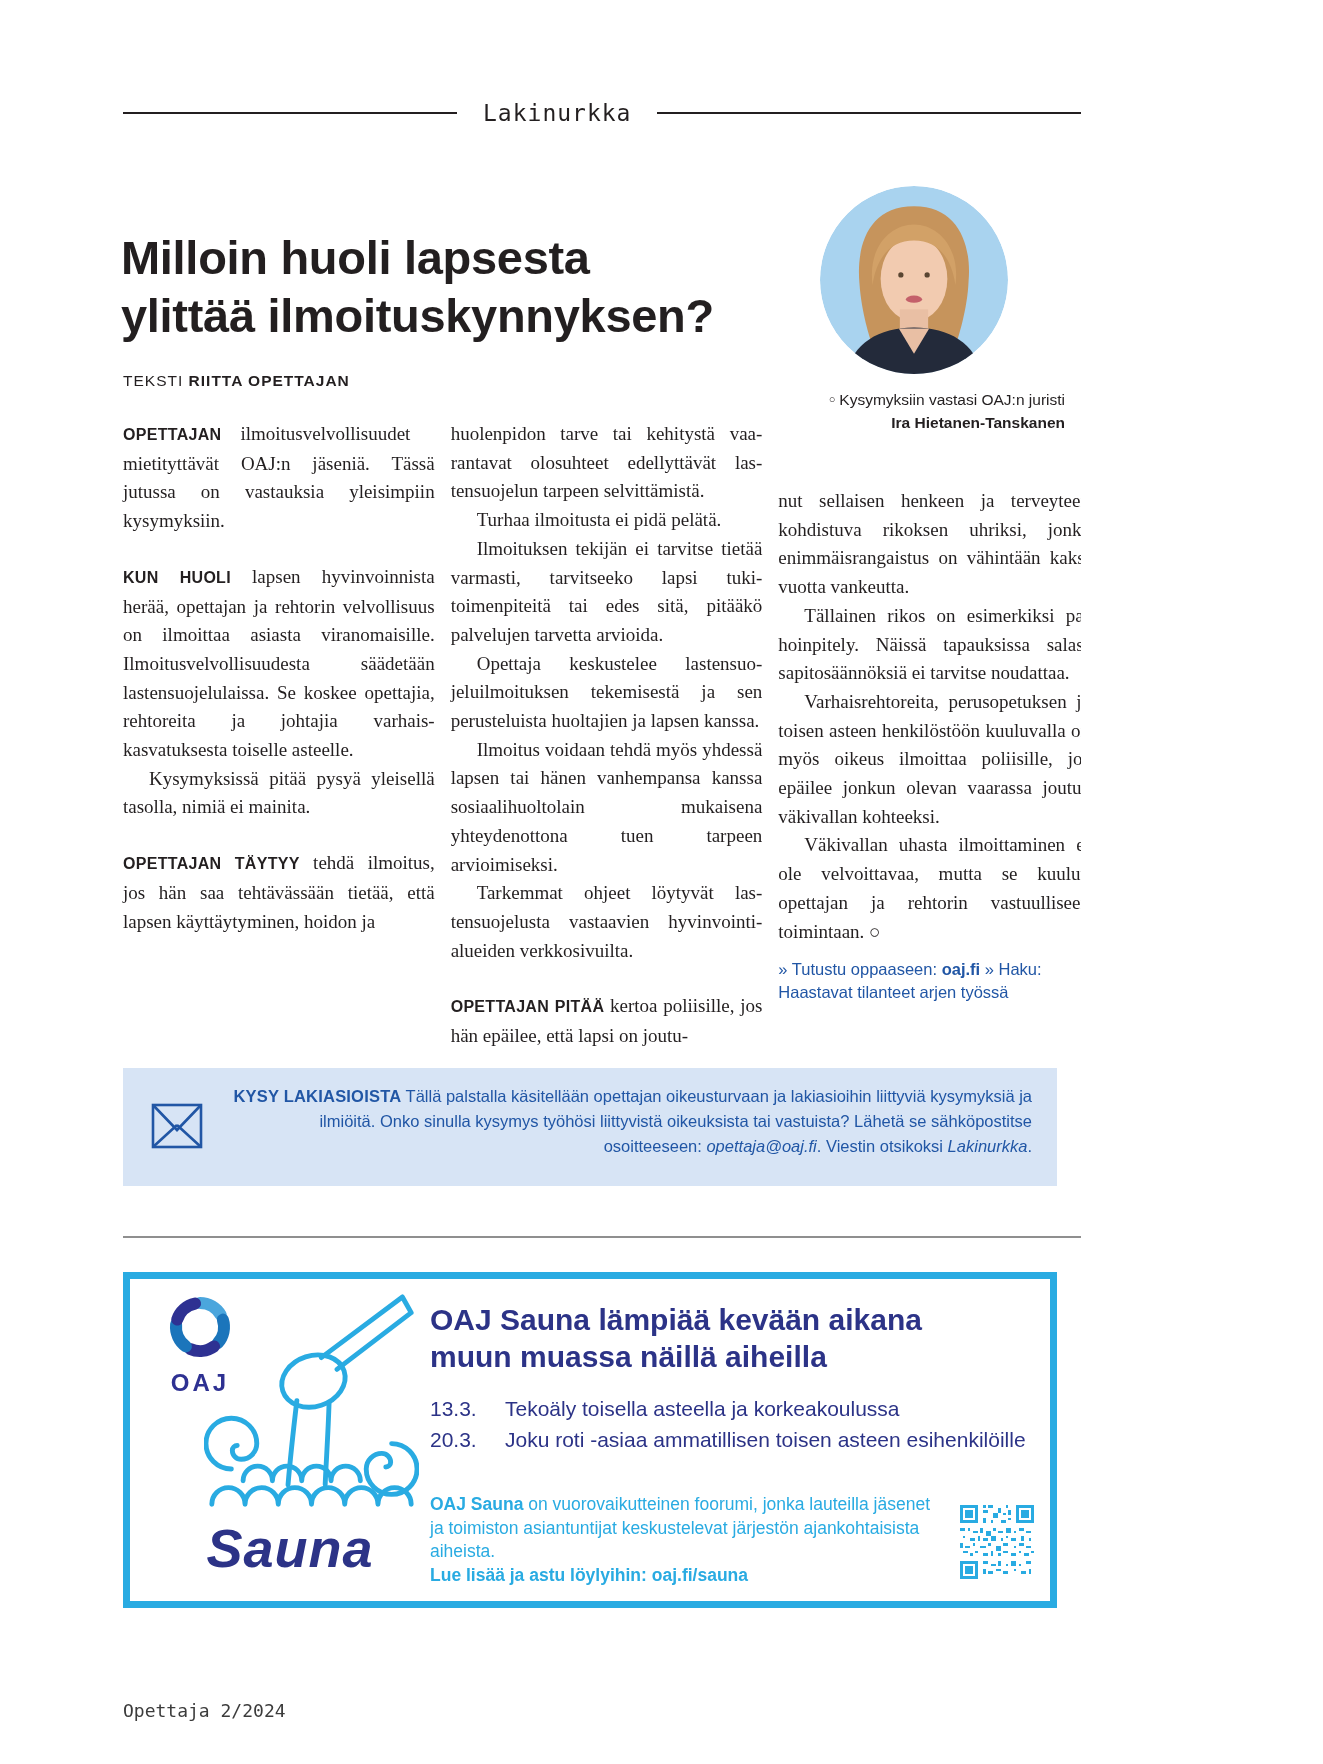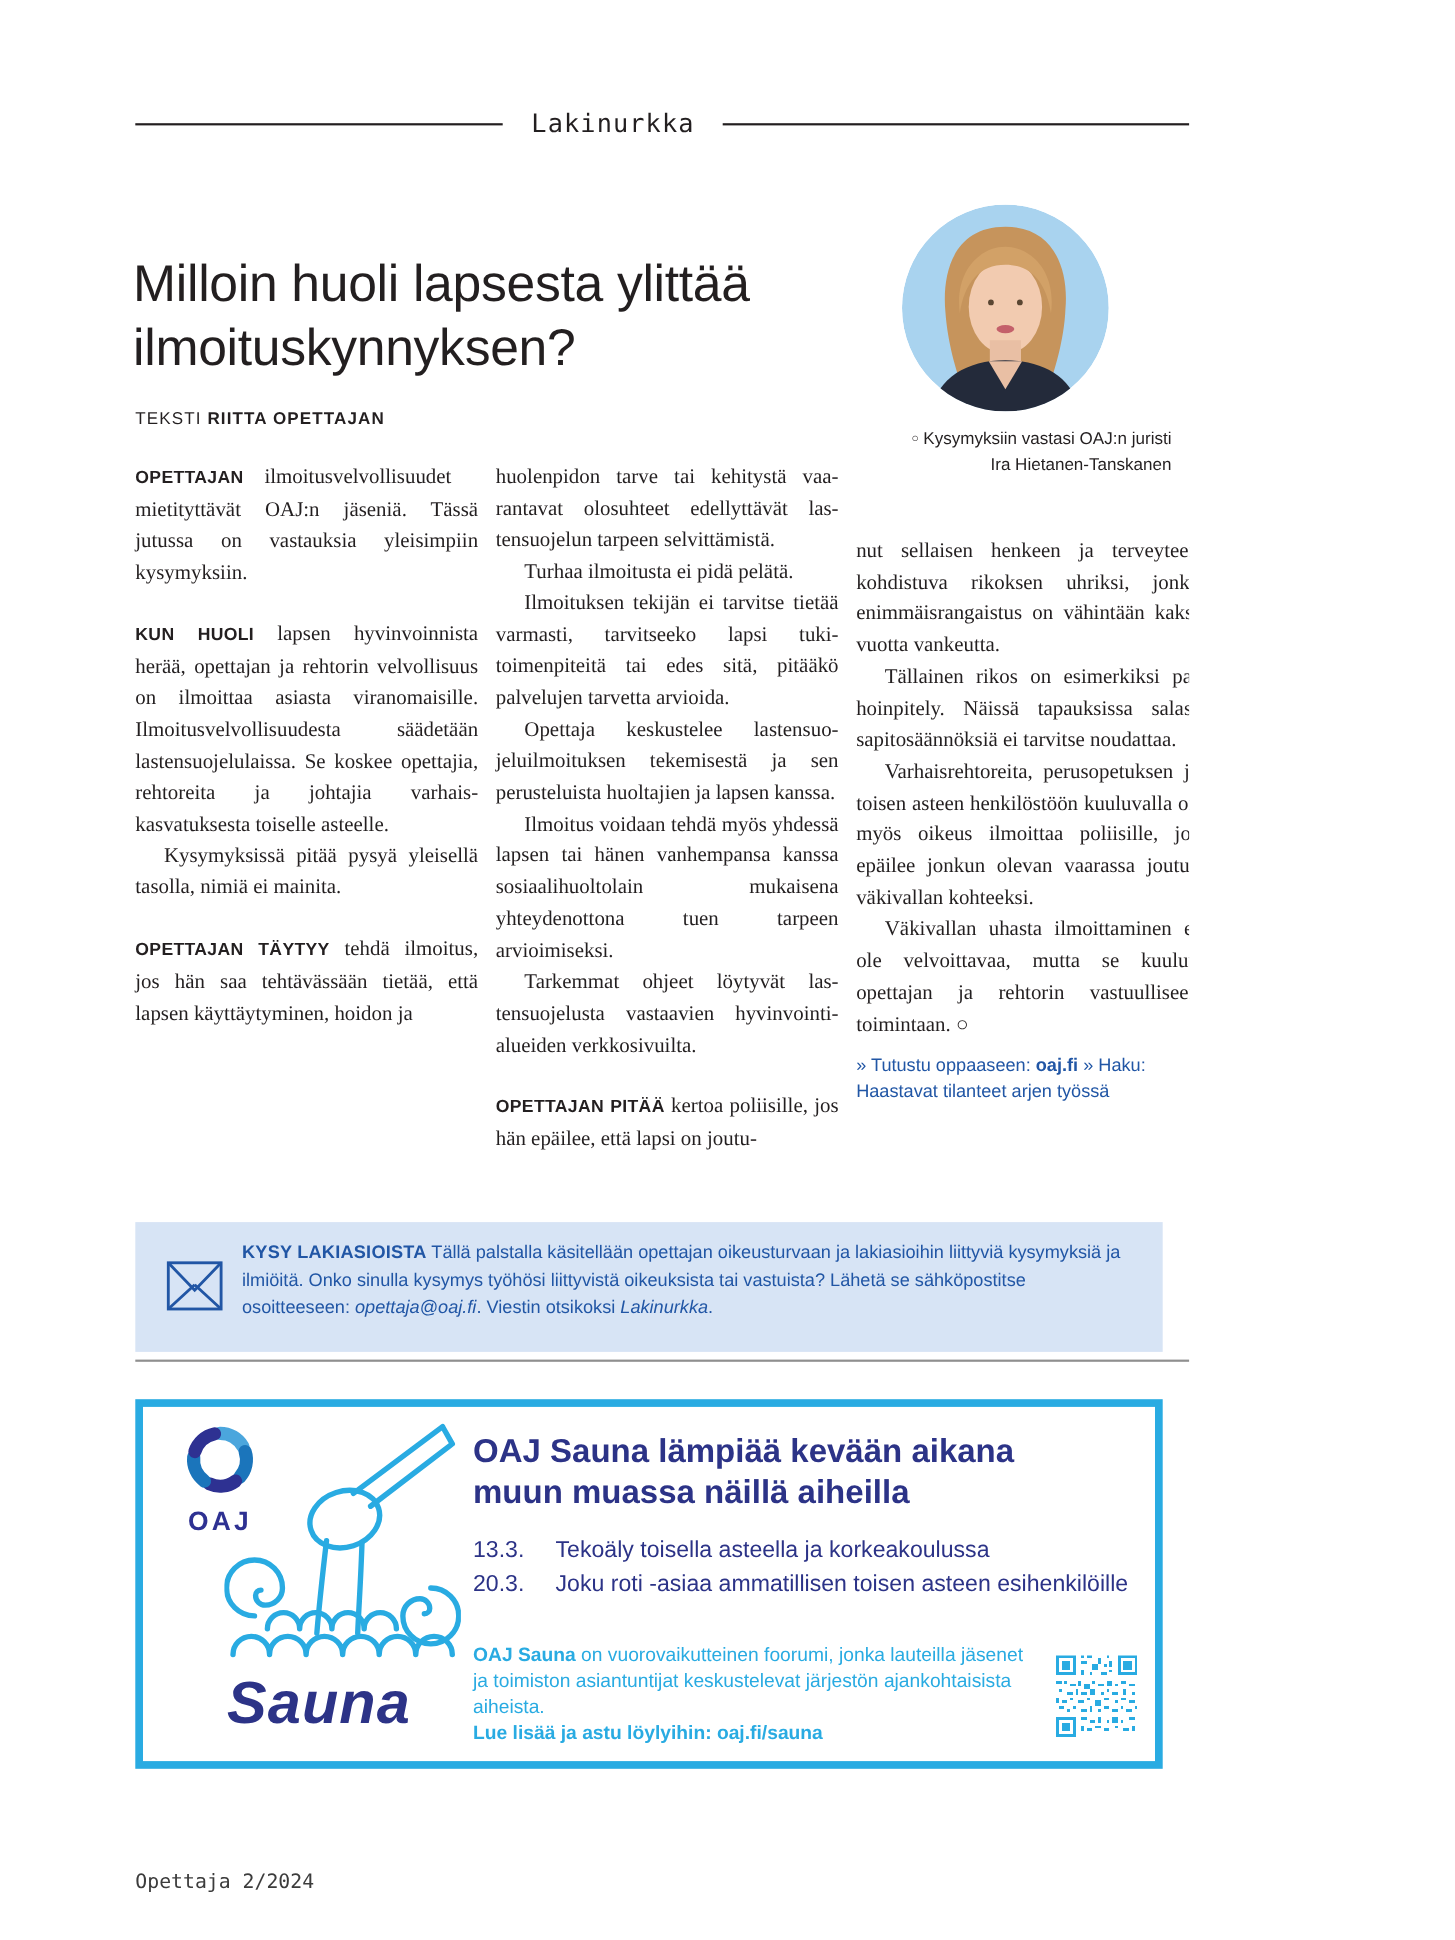--- a/index.html
+++ b/index.html
@@ -8,47 +8,47 @@
 
   
   .kicker{position:absolute;left:123px;top:100px;width:1077px;display:flex;align-items:center;gap:26px;}
   .kicker .rule{height:2px;background:#231f20;}
   .rule-left{width:334px;}
   .rule-right{flex:1;}
   .kicker-label{font-family:"DejaVu Sans Mono",monospace;font-size:23px;letter-spacing:1px;white-space:nowrap;}
 
   
   .title{position:absolute;left:121px;top:198px;width:600px;font-size:47px;line-height:1.23;
-         font-weight:400;letter-spacing:-0.3px;color:#231f20;}
+         font-weight:700;letter-spacing:-0.3px;color:#231f20;}
   .byline{position:absolute;left:123px;top:372px;font-size:15.5px;letter-spacing:1px;}
   .byline b{font-weight:700;}
 
   
   .portrait{position:absolute;left:820px;top:186px;width:188px;height:188px;border-radius:50%;overflow:hidden;}
   .caption{position:absolute;left:765px;top:388px;width:300px;text-align:right;
            font-size:15.5px;line-height:1.5;}
   .caption .cap-marker{font-size:11px;position:relative;top:-2px;margin-right:4px;}
-  .caption b{font-weight:400;margin-left:40px;}
+  .caption b{font-weight:700;margin-left:40px;}
 
   
   .article{position:absolute;left:123px;top:420px;width:967px;display:grid;
            grid-template-columns:1fr 1fr 1fr;column-gap:16px;
            font-family:"Liberation Serif",serif;font-size:19px;line-height:28.7px;
            text-align:justify;color:#231f20;}
   .article p{margin:0;}
   .article p.indent{text-indent:26px;}
   .article p.space-before{margin-top:27px;}
   .lead{font-family:Liberation Sans, sans-serif;font-weight:700;font-size:16px;letter-spacing:0.3px;}
   .col3{padding-top:67px;}
   .guide-link{margin-top:12px;font-family:"Liberation Sans",sans-serif;font-size:16.5px;
               line-height:1.4;color:#2156a5;text-align:left;cursor:pointer;}
   .guide-link b{font-weight:700;}
 
   
-  .kysy{position:absolute;left:123px;top:1111px;width:934px;height:118px;background:#d7e4f5;}
+  .kysy{position:absolute;left:123px;top:1068px;width:934px;height:118px;background:#d7e4f5;text-align:right;}
   .kysy-icon{position:absolute;left:28px;top:32px;width:52px;height:52px;}
   .kysy-text{position:absolute;left:97px;top:16px;width:812px;font-size:16.5px;line-height:25px;color:#2156a5;}
   .kysy-text .lead-blue{font-weight:700;letter-spacing:0.2px;}
   .kysy-text i{font-style:italic;}
   .kysy-text .email{cursor:pointer;}
 
   
   .divider{position:absolute;left:123px;top:1236px;width:1077px;height:2px;background:#8f8f8f;}
 
   

